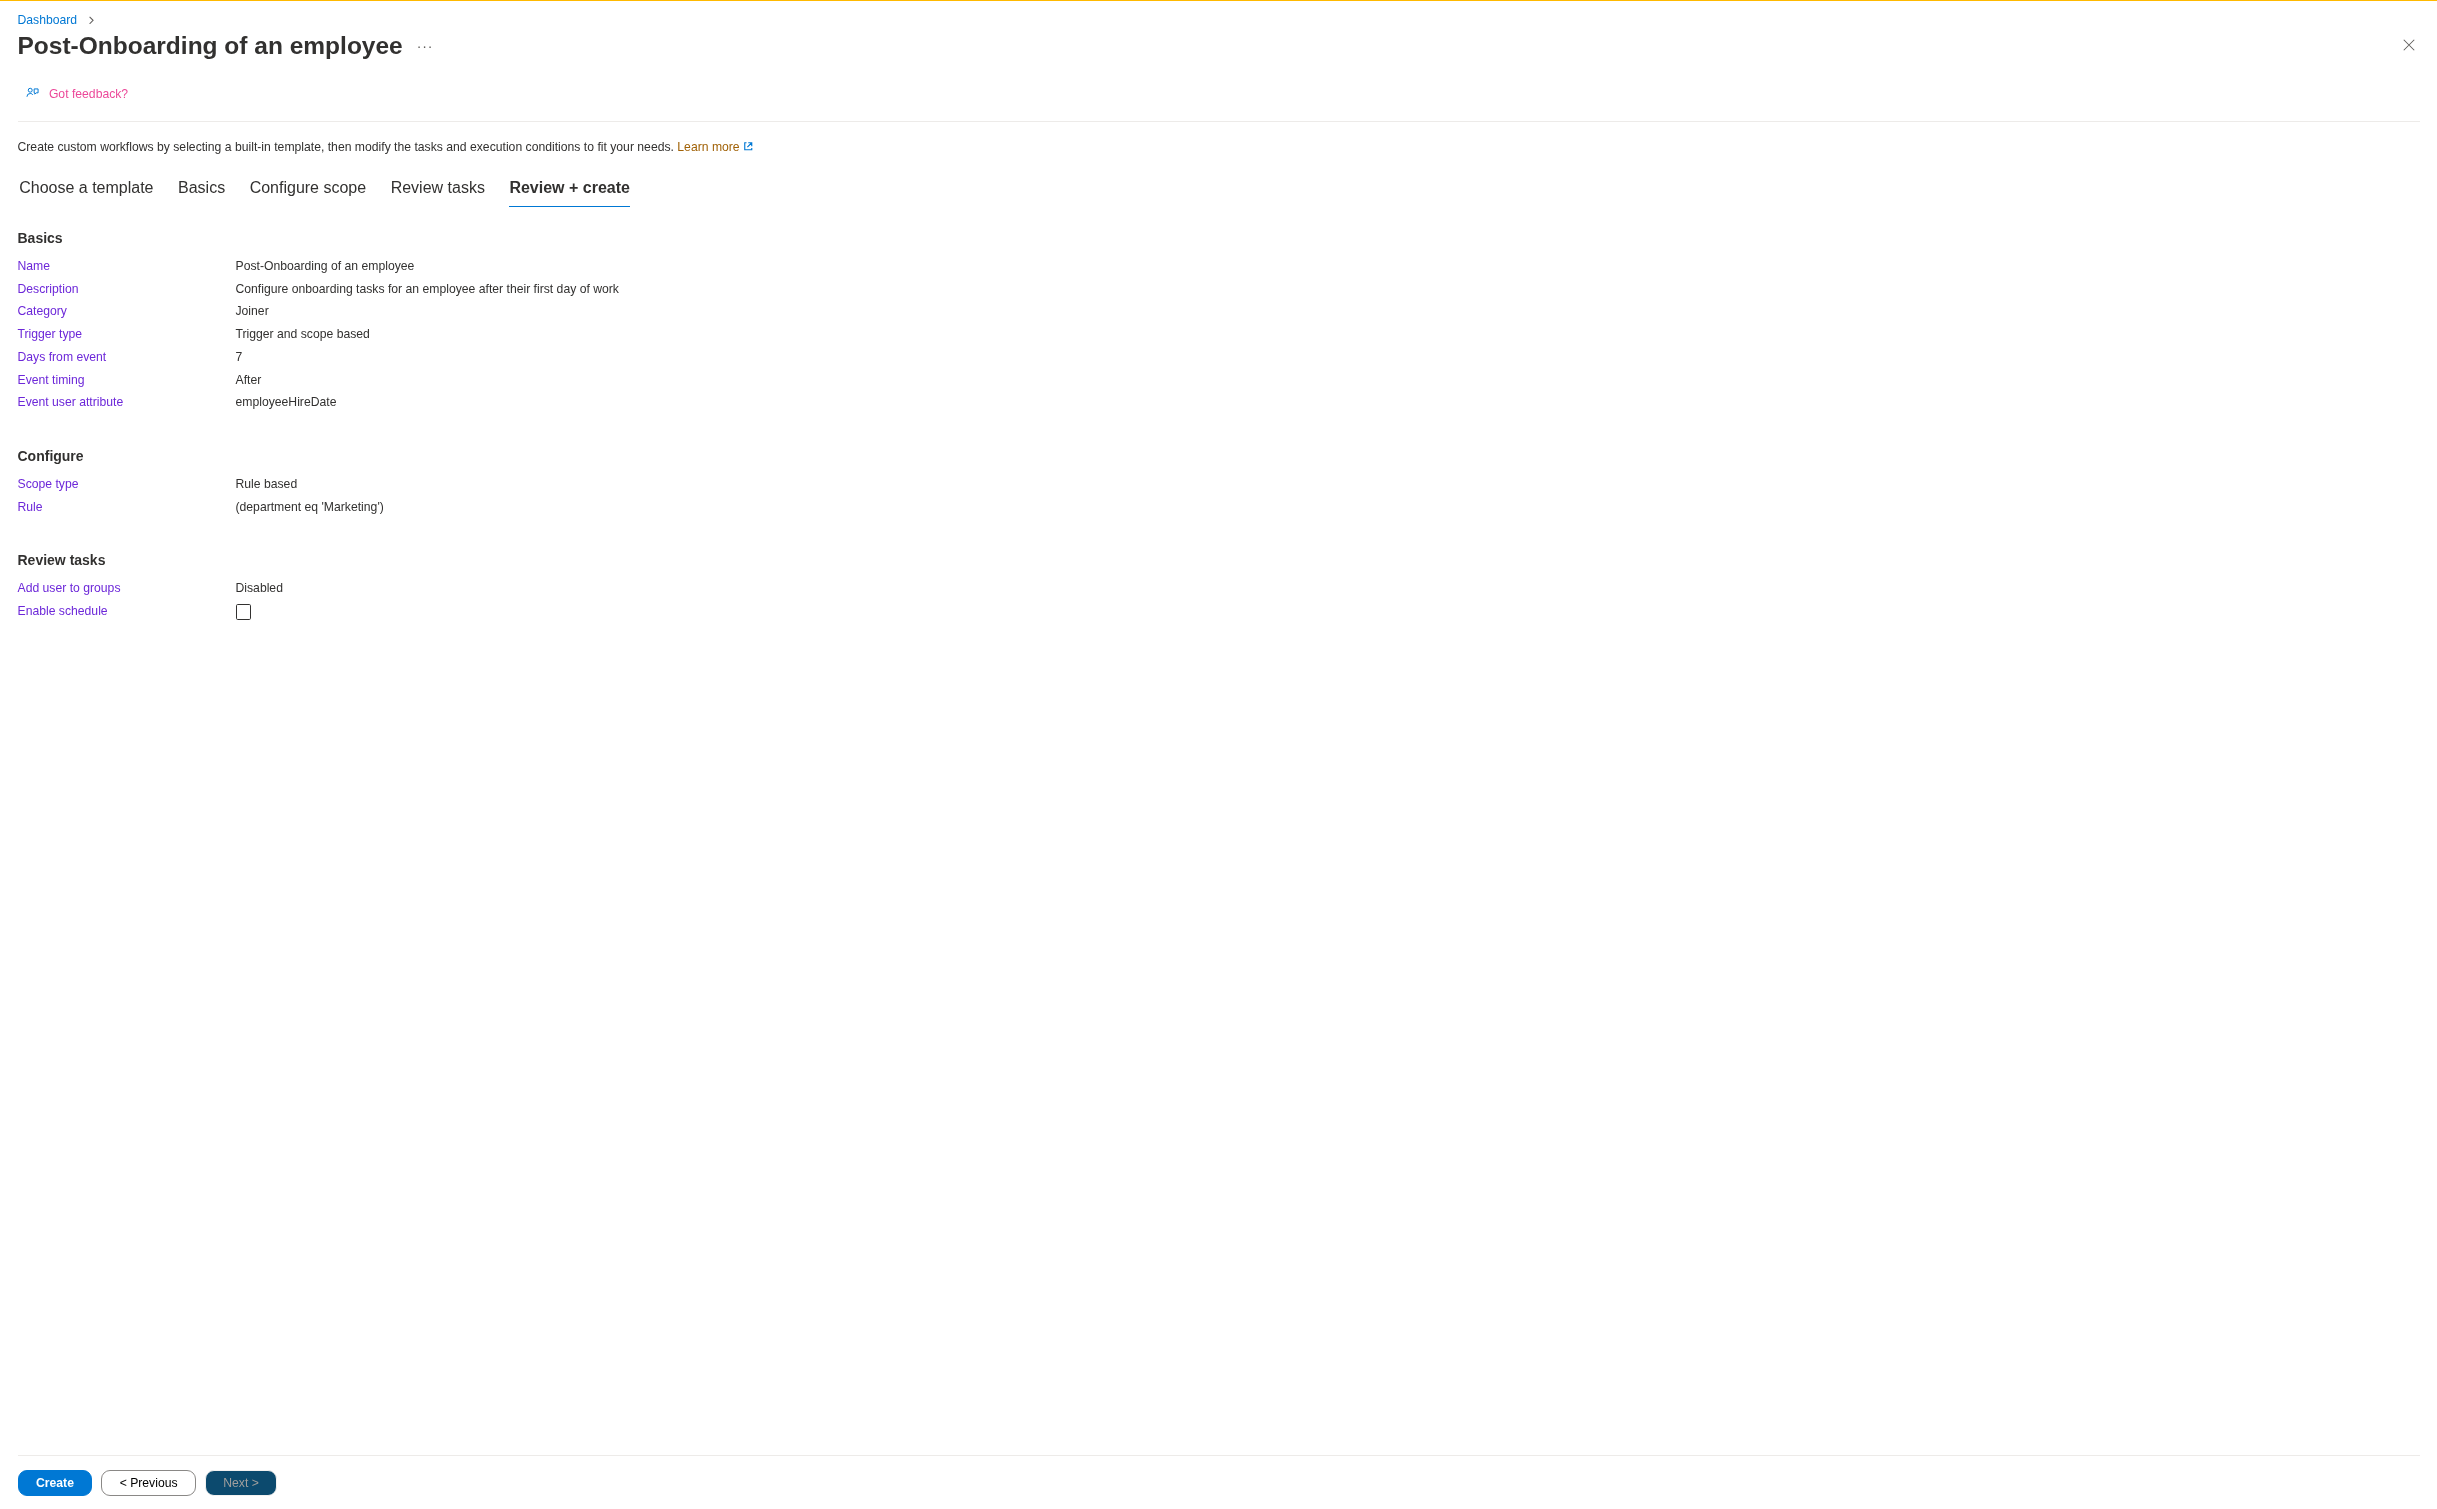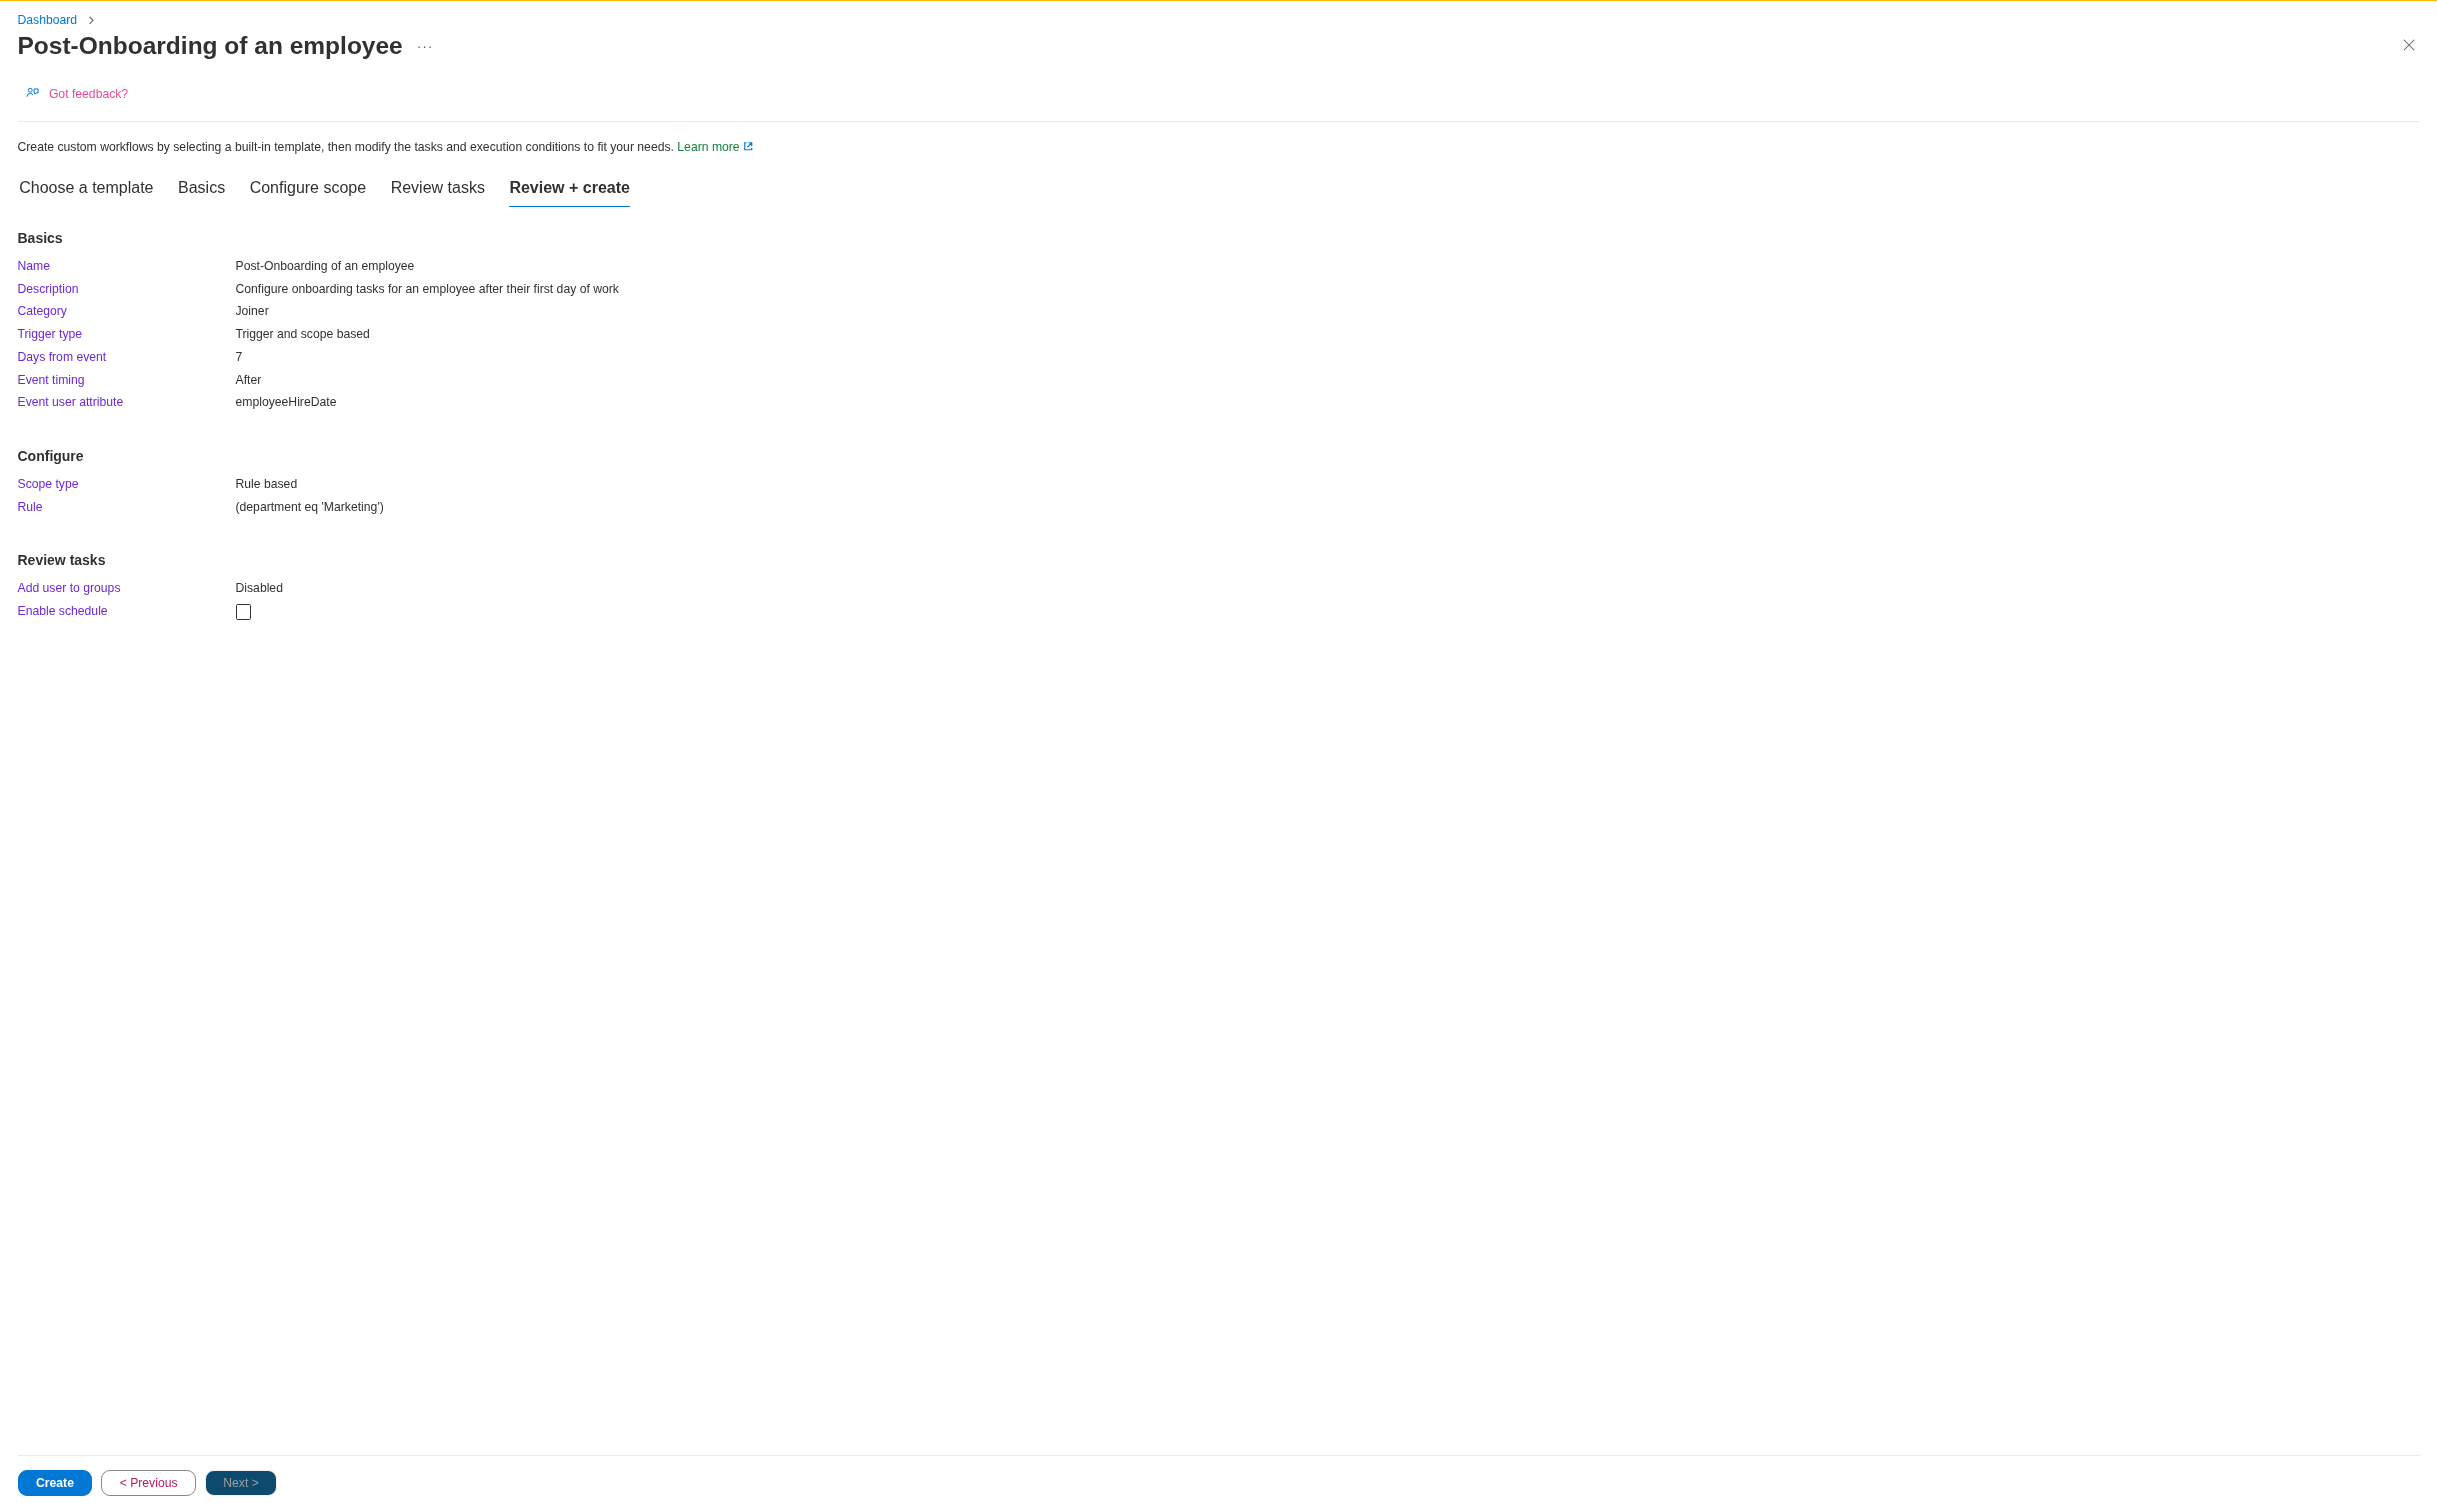--- a/index.html
+++ b/index.html
@@ -84,21 +84,21 @@
     .feedback-text {
       color: #ec4899;
       font-size: 12.2px;
     }
     .intro-text {
       font-size: 12.2px;
       color: #323130;
       margin-bottom: 17.5px;
     }
     .intro-text a {
-      color: #15803d;
+      color: #a16207;
       text-decoration: none;
     }
     .ext-link-icon {
       display: inline-block;
       vertical-align: -0.9px;
     }
     .ext-link-icon svg {
       width: 10.5px;
       height: 10.5px;
       fill: #0078d4;
@@ -169,21 +169,21 @@
       min-width: 70px;
     }
     .btn-primary {
       background: #0078d4;
       color: #ffffff;
       border: 0.9px solid #0078d4;
       font-weight: 600;
     }
     .btn-secondary {
       background: #ffffff;
-      color: #be185d;
+      color: #000000;
       border: 0.9px solid #8a8886;
     }
     .btn-disabled {
       background: #0c4a6e;
       color: #a19f9d;
       border: 0.9px solid #f3f2f1;
       cursor: not-allowed;
     }
   </style>
 </head>

